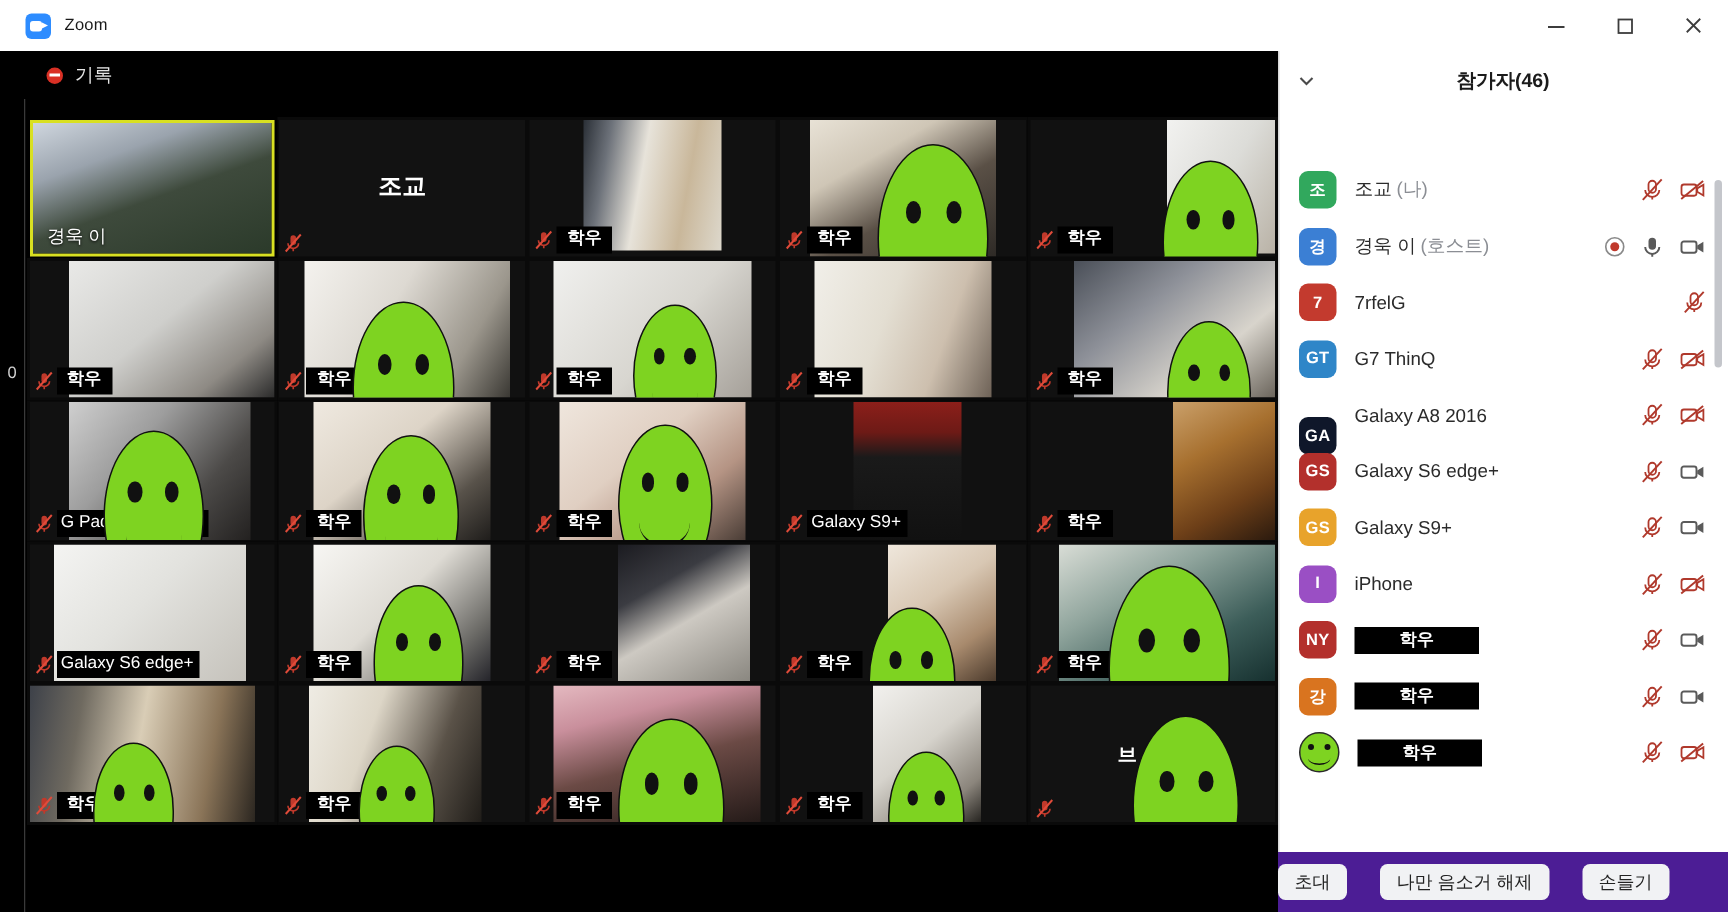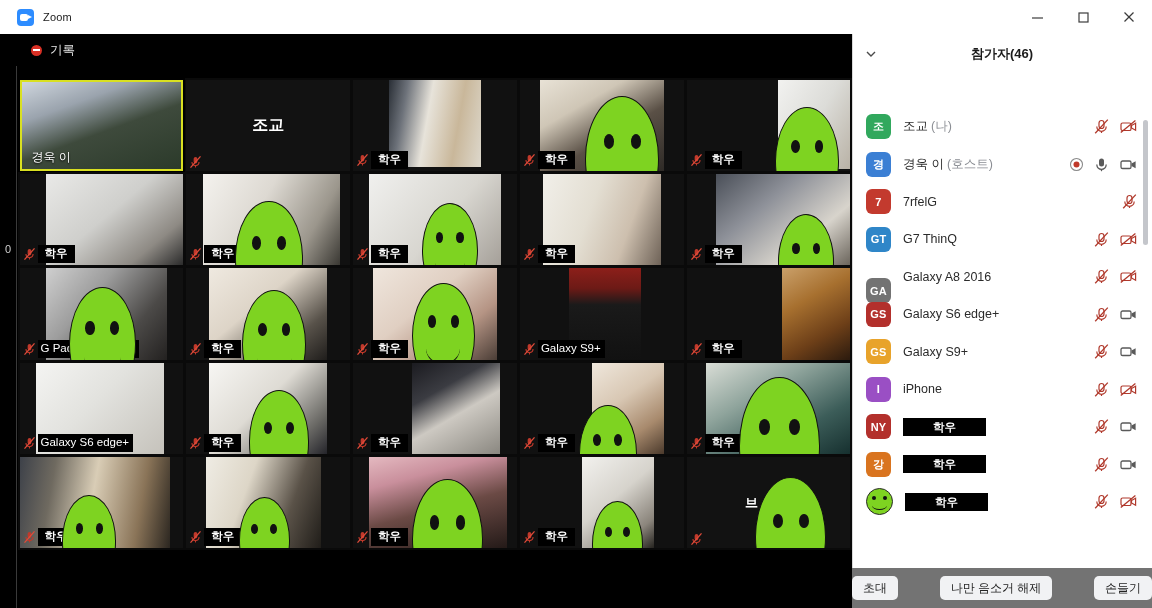--- a/index.html
+++ b/index.html
@@ -93,22 +93,22 @@
   .pname{margin-left:12px;font-size:12.5px;color:#2b2b2b;display:flex;align-items:center;}
   .pname .sub{color:#8b8e94;margin-left:3px;}
   .pname .redact{background:#000;color:#fff;font-weight:700;font-size:11.5px;
                  padding:2px 30px;line-height:14px;}
   .picons{position:absolute;right:14px;top:0;height:37.5px;display:flex;align-items:center;gap:9px;}
   .picons svg{display:block;}
 
   .p-scroll{position:absolute;right:4px;top:86px;width:5px;height:125px;
             background:#c4c6cb;border-radius:3px;}
 
-  .p-foot{position:absolute;left:0;bottom:0;width:300px;height:40px;background:#737373;
-          display:flex;align-items:center;justify-content:space-between;gap:22px;}
+  .p-foot{position:absolute;left:0;bottom:0;width:300px;height:40px;background:#4c1d95;
+          display:flex;align-items:center;justify-content:flex-start;gap:22px;}
   .p-btn{background:#f1f2f4;border:0;border-radius:5px;height:24px;padding:0 11px;
          font-size:12px;color:#232323;font-family:inherit;cursor:pointer;}
   .p-sep{position:absolute;left:0;top:0;width:1px;height:574px;background:#d9d9d9;}
 </style>
 </head>
 <body>
 
 <div class="win">
 
   <div class="titlebar">
@@ -642,21 +642,21 @@
               <line x1="2.2" y1="15.2" x2="14.8" y2="1.6" stroke="#b0392c" stroke-width="1.3"></line>
             </svg>
             <svg width="19" height="17" viewBox="0 0 19 17">
               <rect x="2" y="5" width="10" height="7.5" rx="1.6" fill="none" stroke="#b0392c" stroke-width="1.2"></rect>
               <path d="M12.5 7.6 L16.6 5.2 V12.3 L12.5 9.9 Z" fill="none" stroke="#b0392c" stroke-width="1.2"></path>
               <line x1="1.8" y1="14.6" x2="16.4" y2="2.6" stroke="#b0392c" stroke-width="1.3"></line>
             </svg>
           </div>
         </div>
         <div class="prow">
-          <div class="av" style="background: #737373; margin-top: 28px;">GA</div>
+          <div class="av" style="background: #0f172a; margin-top: 28px;">GA</div>
           <div class="pname">Galaxy A8 2016</div>
           <div class="picons">
             <svg width="17" height="17" viewBox="0 0 17 17">
               <rect x="6" y="2.5" width="5" height="8" rx="2.5" fill="none" stroke="#b0392c" stroke-width="1.2"></rect>
               <path d="M3.8 8.6a4.7 4.7 0 0 0 9.4 0" fill="none" stroke="#b0392c" stroke-width="1.2"></path>
               <line x1="8.5" y1="13.3" x2="8.5" y2="15" stroke="#b0392c" stroke-width="1.2"></line>
               <line x1="2.2" y1="15.2" x2="14.8" y2="1.6" stroke="#b0392c" stroke-width="1.3"></line>
             </svg>
             <svg width="19" height="17" viewBox="0 0 19 17">
               <rect x="2" y="5" width="10" height="7.5" rx="1.6" fill="none" stroke="#b0392c" stroke-width="1.2"></rect>

